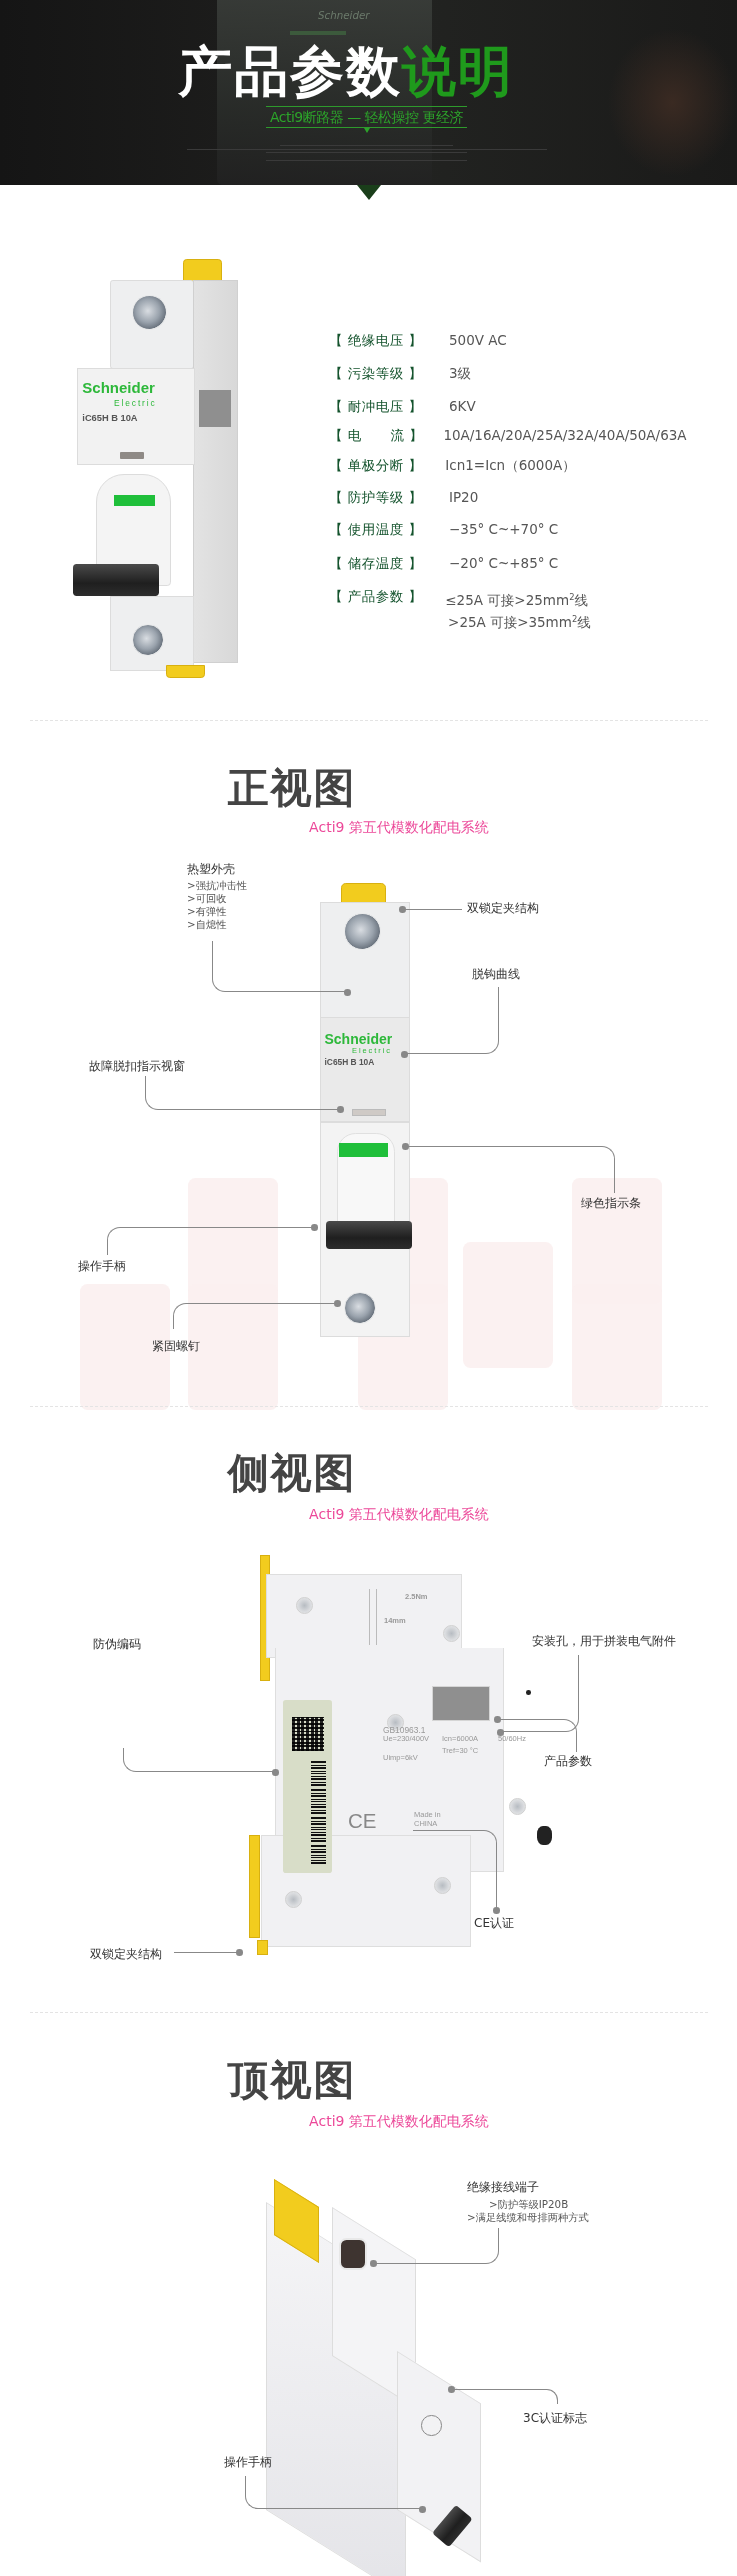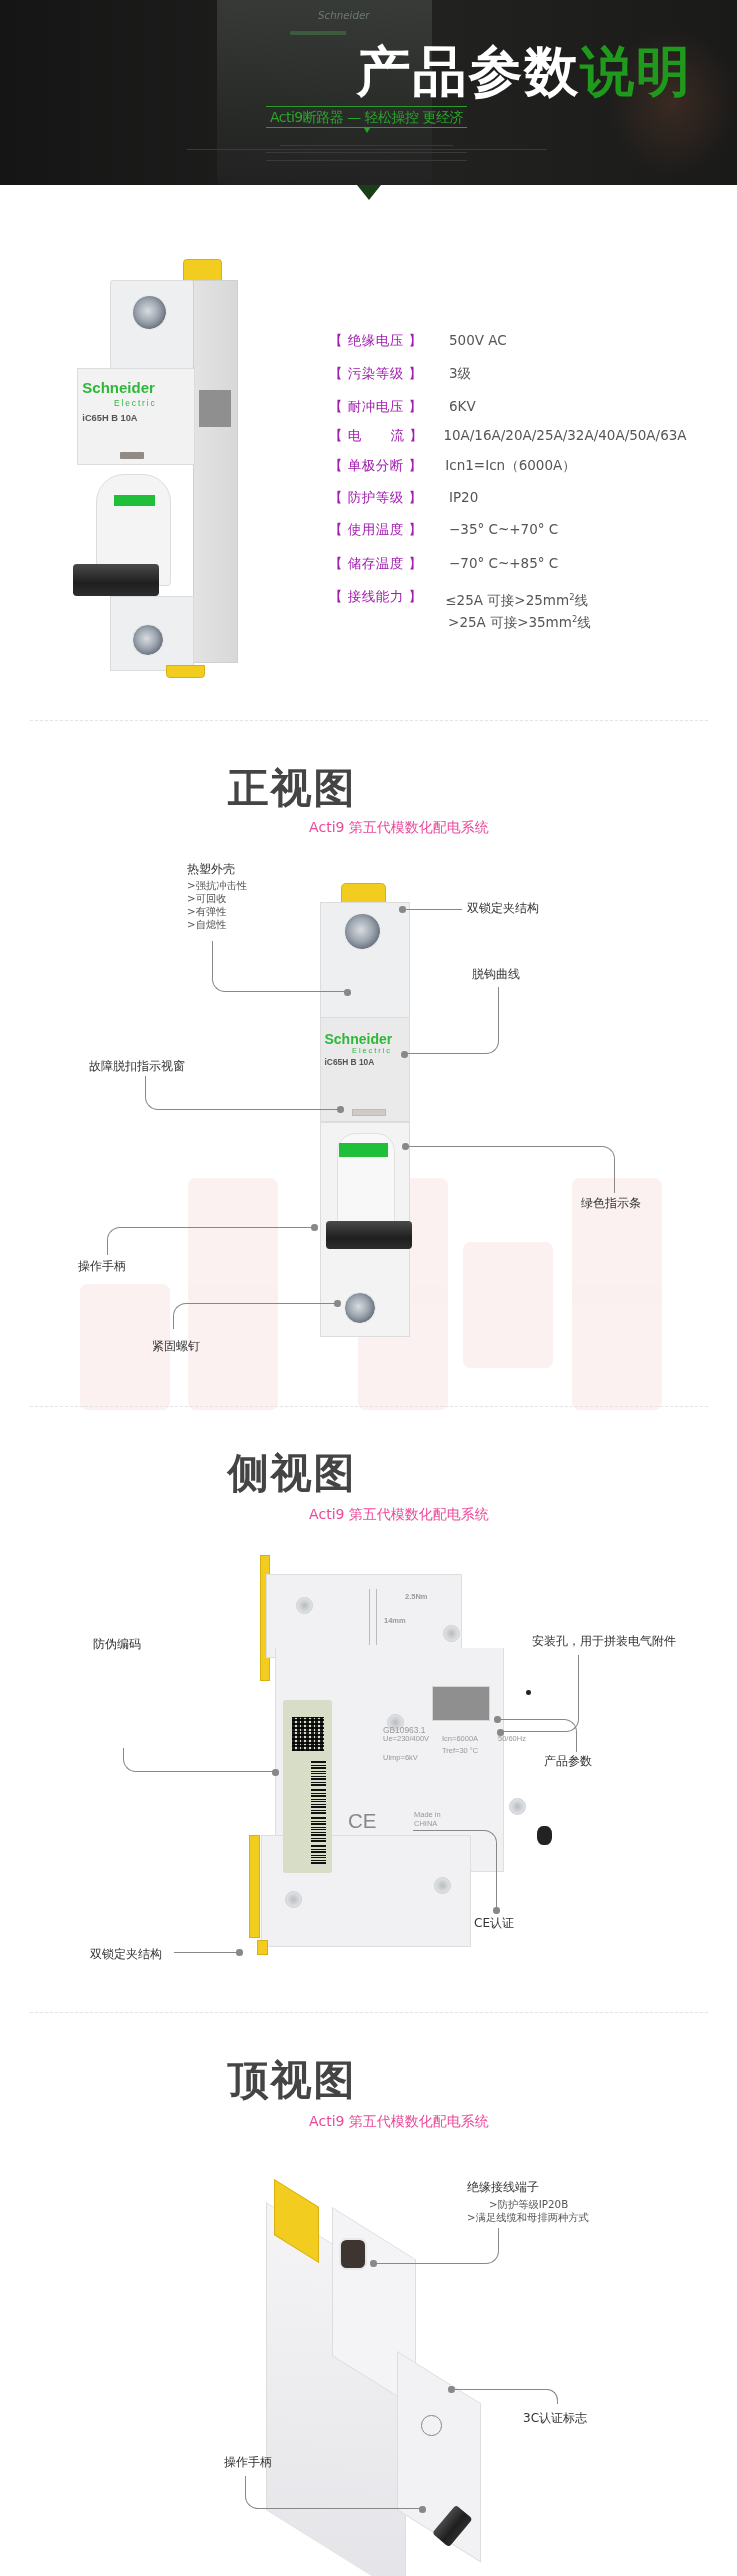--- a/index.html
+++ b/index.html
@@ -5,32 +5,32 @@
   * { box-sizing: border-box; margin: 0; padding: 0; }
   body { width: 738px; height: 2576px; background: #ffffff; font-family: "DejaVu Sans", "Liberation Sans", sans-serif; color: #333; position: relative; overflow: hidden; }
   .abs { position: absolute; }
 
   
   .banner { left: 0; top: 0; width: 738px; height: 185px; background: linear-gradient(90deg, #151515 0%, #1d1d1c 35%, #222321 55%, #1a1a19 100%); overflow: hidden; }
   .banner-device { left: 217px; top: 0; width: 215px; height: 185px; background: linear-gradient(180deg, #3d413d 0%, #2b2e2b 60%, #222 100%); opacity: .8; border-radius: 0 0 5.6px 5.6px; }
   .banner-device-logo { left: 318px; top: 9.3px; font-size: 10.3px; color: #6b7a6b; font-style: italic; }
   .banner-device-strip { left: 290px; top: 31px; width: 56px; height: 3.7px; background: #3c5a3c; }
   .banner-glow { left: 607px; top: 28px; width: 131px; height: 149px; background: radial-gradient(ellipse at center, #3a2a22 0%, rgba(0,0,0,0) 70%); }
-  .banner-title { left: 0; top: 39px; width: 692px; text-align: right; font-size: 54px; font-weight: 900; letter-spacing: 1.9px; line-height: 65px; font-family: "DejaVu Sans", sans-serif; }
+  .banner-title { left: 0; top: 39px; width: 692px; text-align: center; font-size: 54px; font-weight: 900; letter-spacing: 1.9px; line-height: 65px; font-family: "DejaVu Sans", sans-serif; }
   .banner-title .w { color: #ffffff; }
   .banner-title .g { color: #1f9a1c; }
   .banner-sub-line { height: 0.9px; background: #2e9a2c; }
   .banner-sub { left: 266px; top: 109px; width: 201px; text-align: center; font-size: 14px; color: #2ca42a; letter-spacing: -0.5px; }
   .banner-sub-tri { left: 364px; top: 128px; width: 0; height: 0; border-left: 3.7px solid transparent; border-right: 3.7px solid transparent; border-top: 5.6px solid #2ca42a; }
   .banner-faint { height: 0.9px; background: #3a3a3a; }
   .banner-pointer { left: 357px; top: 185px; width: 0; height: 0; border-left: 12px solid transparent; border-right: 12px solid transparent; border-top: 15px solid #1a3e1a; }
 
   
   .spec-row { left: 329px; width: 402px; font-size: 13.5px; color: #555; display: flex; line-height: 18.7px; }
-  .spec-label { width: 120px; color: #a21caf; letter-spacing: 0.5px; }
+  .spec-label { width: 120px; color: #14532d; letter-spacing: 0.5px; }
   .spec-value { color: #555; }
   .spec-value sup { font-size: 8.4px; }
 
   
   .brk-body { background: #eeeff0; border: 0.9px solid #dcdcdc; }
   .clip { background: #f2cc1e; border: 0.9px solid #d8b010; }
   .screw { border-radius: 50%; background: radial-gradient(circle at 45% 45%, #d9dde2 0%, #9aa3ad 45%, #6c7580 70%, #cfd3d6 72%, #e4e6e8 100%); border: 1.9px solid #e9eaeb; }
   .handle { background: linear-gradient(180deg, #4a4a4a 0%, #1f1f1f 60%, #2d2d2d 100%); border-radius: 3.7px; }
   .green-bar { background: #1fbf3a; }
   .brand { color: #2db83a; font-weight: bold; font-family: "Liberation Sans", sans-serif; }
@@ -132,24 +132,24 @@
   <div class="abs spec-row" style="top:488px;">
       <span class="spec-label">【 防护等级 】</span>
       <span class="spec-value">IP20</span>
     </div>
   <div class="abs spec-row" style="top:520px;">
       <span class="spec-label">【 使用温度 】</span>
       <span class="spec-value">−35° C~+70° C</span>
     </div>
   <div class="abs spec-row" style="top:554px;">
       <span class="spec-label">【 储存温度 】</span>
-      <span class="spec-value">−70° C~+85° C</span>
+      <span class="spec-value">−20° C~+85° C</span>
     </div>
   <div class="abs spec-row" style="top:587px;">
-    <span class="spec-label">【 接线能力 】</span>
+    <span class="spec-label">【 产品参数 】</span>
     <span class="spec-value" style="margin-left:-3.7px;">
       <span><span>≤25A  可接&gt;25mm</span><sup>2</sup><span>线</span></span><br>
       <span style="padding-left:2.8px;"><span>&gt;25A  可接&gt;35mm</span><sup>2</sup><span>线</span></span>
     </span>
   </div>
 </div>
 
 <div class="abs divider" style="top:720px;"></div>
 
 <div class="abs section-title" style="top:761px;">正视图</div>

